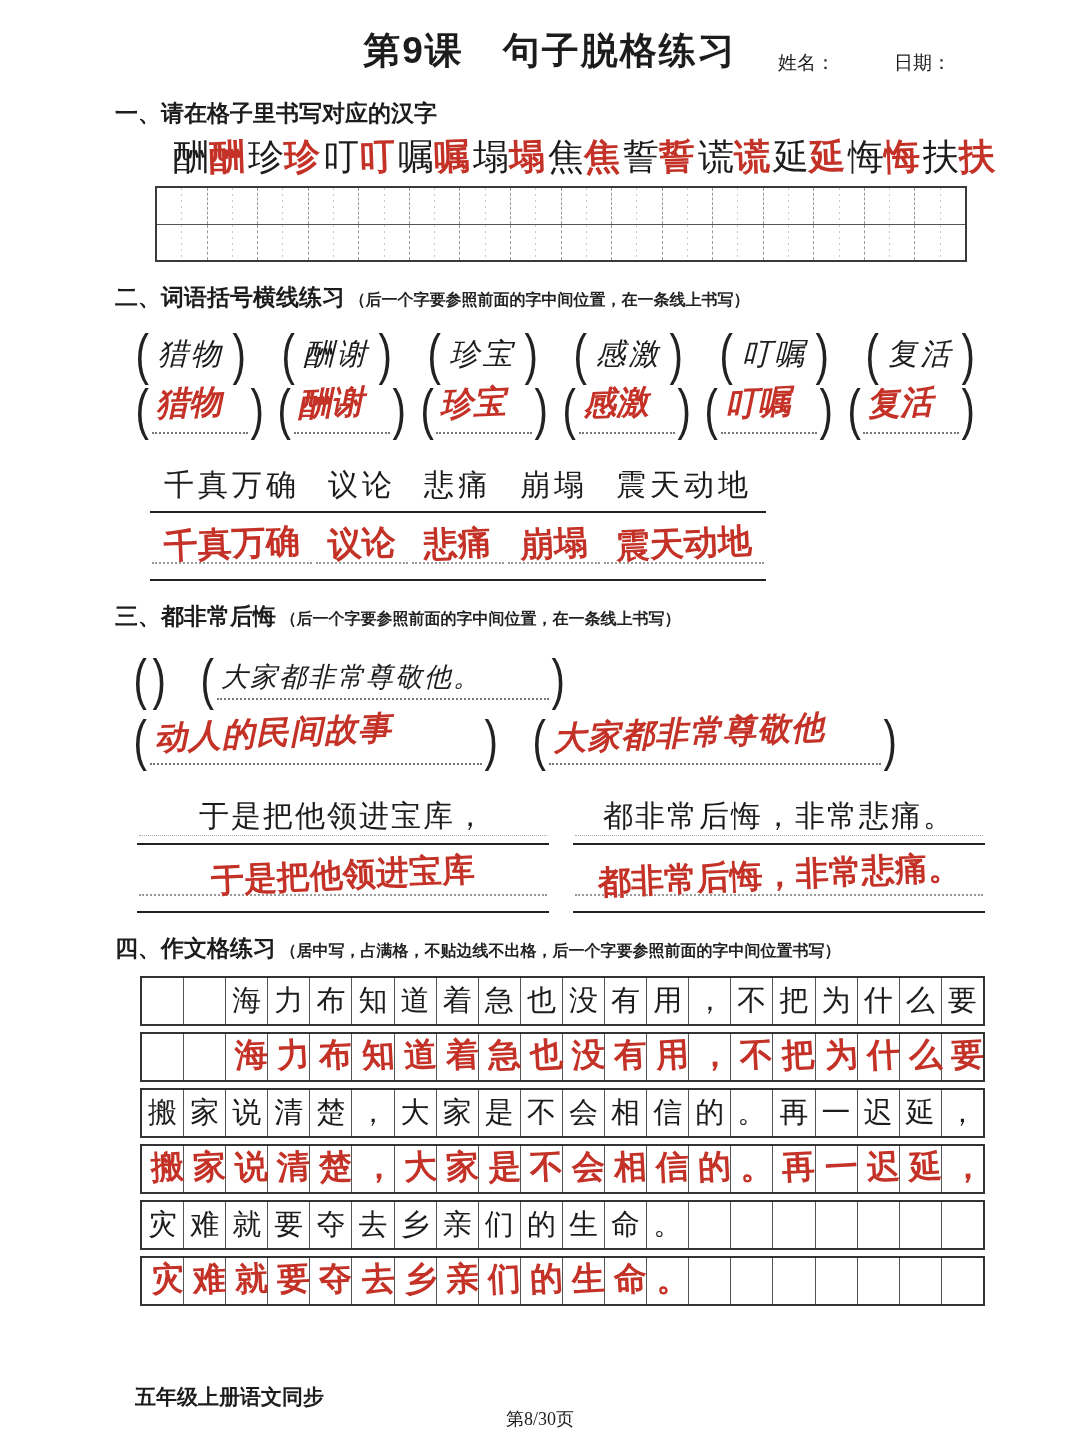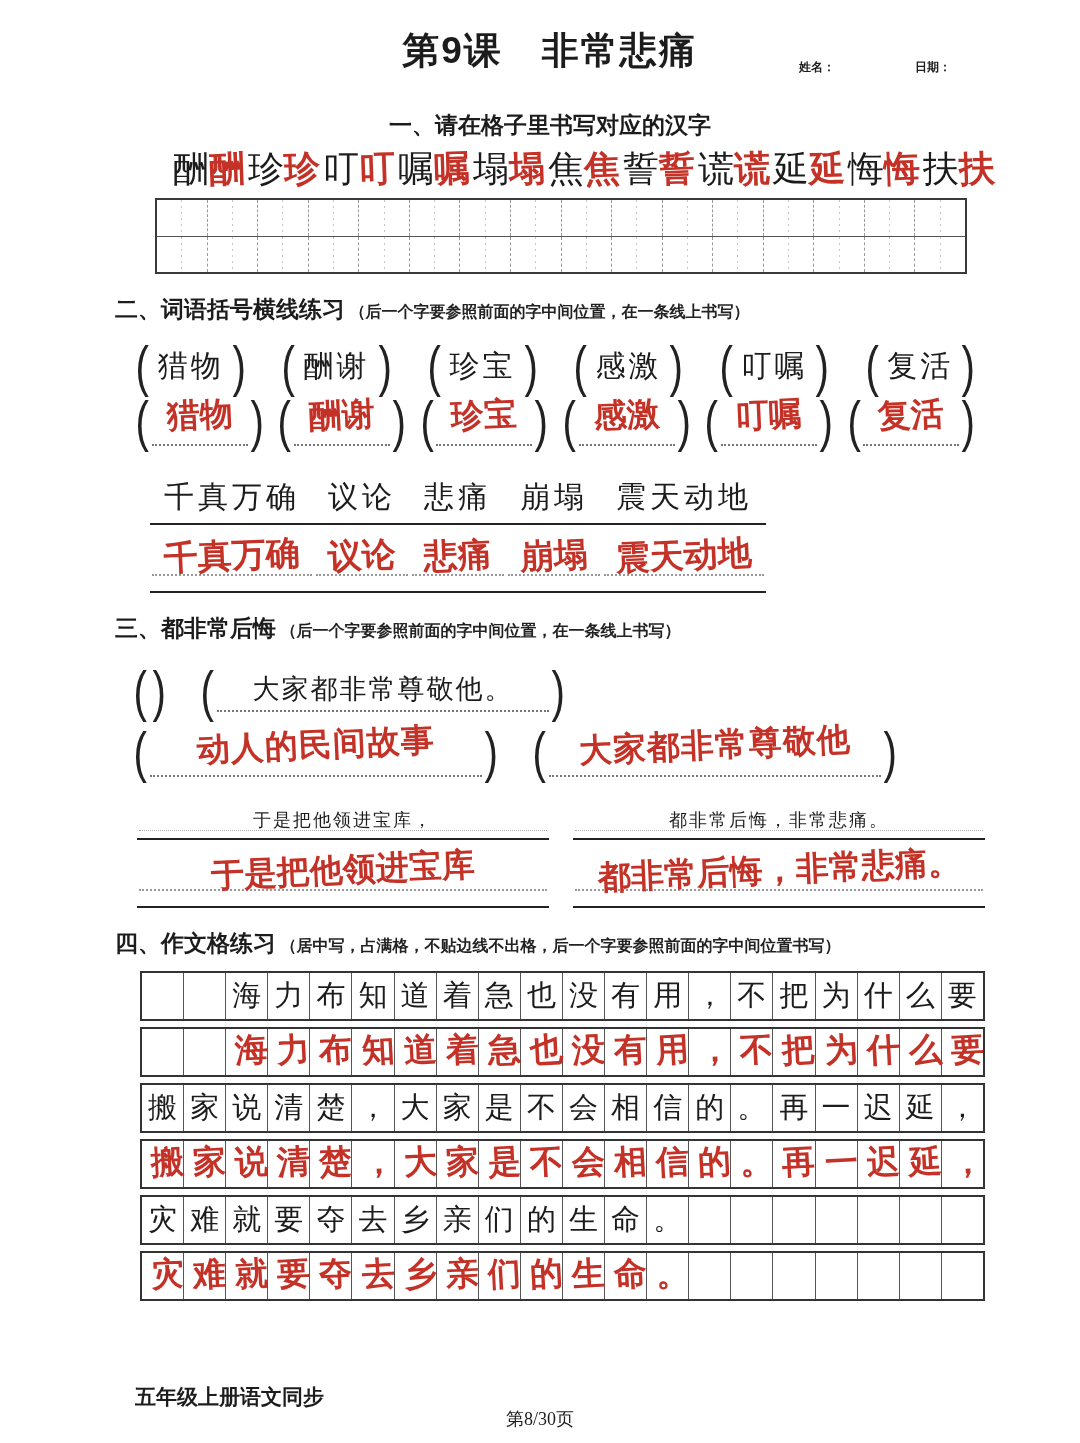--- a/index.html
+++ b/index.html
@@ -9,27 +9,27 @@
     font-family:"Liberation Sans", sans-serif;
     color:var(--ink, #1c1c1c);
     overflow:hidden;
     position:relative;
   }
   .page { position:relative; width:1080px; height:1443px; padding:26px 95px 0 115px; }
 
   
   .titlebar { position:relative; text-align:center; height:58px; }
   .titlebar h1 { display:inline-block; font-size:37px; font-weight:bold; letter-spacing:2px; font-family:"Liberation Sans",sans-serif; }
-  .titlebar .meta { position:absolute; bottom:8px; font-size:12px; font-weight:bold; }
+  .titlebar .meta { position:absolute; bottom:8px; font-size:19px; font-weight:normal; }
   .titlebar .meta.name { right:150px; }
   .titlebar .meta.date { right:34px; }
 
   
   .sec-head { margin-top:20px; font-weight:bold; }
-  .sec-head.first { margin-top:26px;text-align:center; }
+  .sec-head.first { margin-top:14px; }
   .sec-head .h { font-size:23px; font-weight:bold; }
   .sec-head .note { font-size:16px; font-weight:bold; color:#222; }
 
   
   .char-row { margin:8px 0 0 58px; font-family:"Liberation Serif",serif; white-space:nowrap; }
   .ch { display:inline-block; font-size:36px; line-height:1.15; }
   .ch.print { color:var(--ink,#1c1c1c); }
   .ch.hand { color:var(--hand-red,#c43127); font-weight:bold; transform:rotate(-2deg); margin-right:3px; }
 
   .write-grid { width:812px; margin:8px 0 0 40px; border:2px solid #3a3a3a; }
@@ -43,42 +43,42 @@
   
   .paren-row { display:flex; align-items:center; }
   .paren-row.words { width:845px; margin-left:18px; justify-content:space-between; }
   .paren-row.words.print { margin-top:12px; }
   .paren-row.words.hand  { margin-top:-4px; }
   .paren-row.sents { margin-left:16px; gap:30px; }
   .paren-row.sents.print { margin-top:18px; }
   .paren-row.sents.hand  { margin-top:2px; }
   .p-item { display:inline-flex; align-items:center; }
   .paren { font-size:56px; font-weight:200; line-height:1.05; color:#222; transform:scaleX(.72); font-family:"Liberation Sans",sans-serif; }
-  .paren-row .slot { display:inline-block; text-align:center; font-family:"Liberation Serif",serif; }
+  .paren-row .slot { display:inline-block; font-family:"Liberation Serif",serif;font-style:italic; }
   .paren-row.words.print .slot { font-size:30px; letter-spacing:3px; padding:0 6px; }
   .paren-row.words.hand .slot { min-width:96px; border-bottom:2px dotted #777; padding:0 4px 2px; }
   .paren-row.sents .slot { min-width:332px; border-bottom:2px dotted #777; padding:0 4px 3px; }
   .paren-row.sents.print .slot { font-size:27px; letter-spacing:2px; }
   .hand .t, .c-row.hand .t { color:var(--hand-red,#c43127); font-weight:bold; display:inline-block; transform:rotate(-2.5deg) translateY(-4px); }
   .paren-row.words.hand .t { font-size:33px; }
   .paren-row.sents.hand .t { font-size:33px; letter-spacing:1px; }
 
   
   .line-row { display:flex; align-items:flex-end; }
   .line-row.words { margin-left:35px; }
   .line-row.words.print { margin-top:26px; }
   .line-row.words.hand  { margin-top:8px; }
   .line-row.sents { margin-left:22px; gap:24px; }
   .line-row.sents.print { margin-top:26px; }
   .line-row.sents.hand  { margin-top:8px; }
   .l-slot { border-bottom:2px solid #222; text-align:center; position:relative; font-family:"Liberation Serif",serif; }
   .line-row.words.print .l-slot { font-size:30px; letter-spacing:4px; padding:0 14px 5px; }
   .line-row.words.hand .l-slot  { font-size:34px; padding:4px 14px 8px; min-height:50px; }
   .line-row.sents .l-slot { width:414px; }
-  .line-row.sents.print .l-slot { font-size:18px; letter-spacing:2px; padding:0 4px 6px; }
+  .line-row.sents.print .l-slot { font-size:30px; letter-spacing:2px; padding:0 4px 6px; }
   .line-row.sents.hand .l-slot  { font-size:33px; padding:4px 4px 9px; min-height:52px; }
   .line-row.hand .l-slot::after { content:""; position:absolute; left:2px; right:2px; bottom:15px; border-bottom:2px dotted #999; }
   .line-row.print.sents .l-slot::after { content:""; position:absolute; left:2px; right:2px; bottom:7px; border-bottom:1px dotted #aaa; }
   .line-row .t { position:relative; z-index:1; }
   .line-row.print .t { color:var(--ink,#1c1c1c); }
 
   
   .comp-grid { margin:12px 0 0 25px; width:845px; }
   .c-row { display:flex; border:2px solid #333; height:50px; }
   .c-row + .c-row { margin-top:6px; }
@@ -91,21 +91,21 @@
   
   .footer-left { position:absolute; left:135px; bottom:32px; font-family:"Liberation Serif",serif; font-size:21px; font-weight:bold; }
   .footer-center { position:absolute; left:50%; transform:translateX(-50%); bottom:12px; font-size:18px; font-family:"Liberation Serif",serif; }
 </style>
 </head>
 <body>
 
 <div class="page">
 
   <div class="titlebar">
-    <h1>第9课　非常悲痛</h1>
+    <h1>第9课　句子脱格练习</h1>
     <span class="meta name">姓名：</span>
     <span class="meta date">日期：</span>
   </div>
 
   <div class="sec-head first">
     <span class="h">一、请在格子里书写对应的汉字</span>
   </div>
   <div class="char-row"><span class="ch print">酬</span><span class="ch hand">酬</span><span class="ch print">珍</span><span class="ch hand">珍</span><span class="ch print">叮</span><span class="ch hand">叮</span><span class="ch print">嘱</span><span class="ch hand">嘱</span><span class="ch print">塌</span><span class="ch hand">塌</span><span class="ch print">焦</span><span class="ch hand">焦</span><span class="ch print">誓</span><span class="ch hand">誓</span><span class="ch print">谎</span><span class="ch hand">谎</span><span class="ch print">延</span><span class="ch hand">延</span><span class="ch print">悔</span><span class="ch hand">悔</span><span class="ch print">扶</span><span class="ch hand">扶</span></div>
   <div class="write-grid">
       <div class="g-row">

